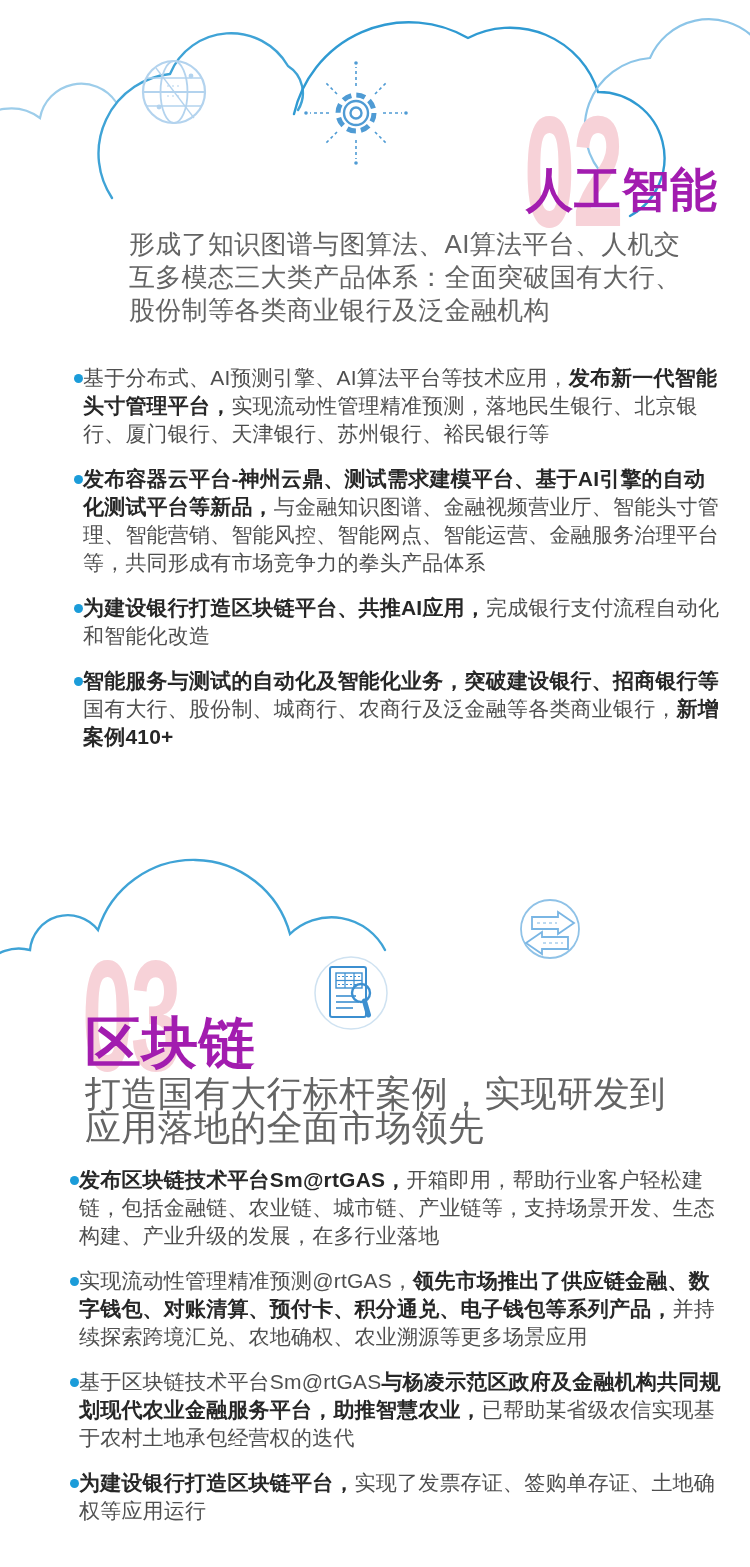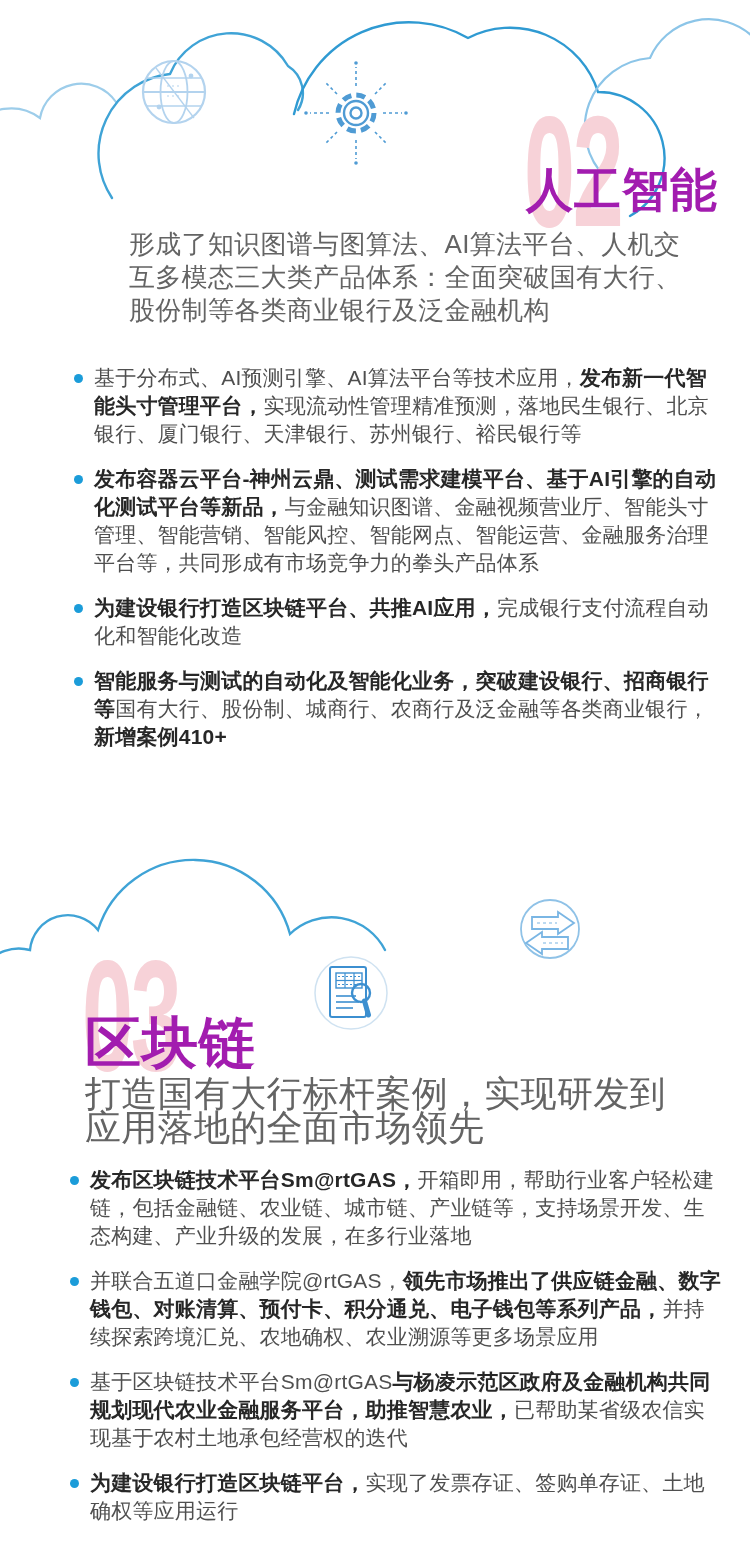--- a/index.html
+++ b/index.html
@@ -26,21 +26,21 @@
     position:absolute;margin:0;color:#646464;z-index:2;text-align:left;
   }
   .intro-ai{left:129px;top:228px;width:572px;font-size:26px;line-height:33px;letter-spacing:0.3px;}
   .intro-bc{left:85px;top:1077px;width:612px;font-size:36px;line-height:34px;letter-spacing:0.3px;}
   ul.bullets{
     position:absolute;margin:0;padding:0;list-style:none;z-index:2;
   }
   .bullets-ai{left:74px;top:364px;width:648px;}
   .bullets-bc{left:70px;top:1166px;width:654px;}
   .bullets li{
-    display:flex;align-items:flex-start;gap:11px;margin:0 0 17px 0;
+    display:flex;align-items:flex-start;margin:0 0 17px 0;
     font-size:21px;line-height:28px;color:#4f4f4f;letter-spacing:0.2px;
   }
   .bullets .dot{
     flex:none;width:9px;height:9px;border-radius:50%;background:#1b9cd9;margin-top:10px;
   }
   .bullets .btext{display:block;}
   .bullets .b{font-weight:700;color:#272727;}
 </style>
 </head>
 <body>
@@ -145,21 +145,21 @@
   <div class="num num-bc">03</div>
   <h1 class="title title-bc">区块链</h1>
   <p class="intro intro-bc">打造国有大行标杆案例，实现研发到应用落地的全面市场领先</p>
   <ul class="bullets bullets-bc">
       <li>
         <span class="dot"></span>
         <span class="btext"><span class="b">发布区块链技术平台Sm@rtGAS，</span><span>开箱即用，帮助行业客户轻松建链，包括金融链、农业链、城市链、产业链等，支持场景开发、生态构建、产业升级的发展，在多行业落地</span></span>
       </li>
       <li>
         <span class="dot"></span>
-        <span class="btext"><span>并联合五道口金融学院@rtGAS，</span><span class="b">领先市场推出了供应链金融、数字钱包、对账清算、预付卡、积分通兑、电子钱包等系列产品，</span><span>并持续探索跨境汇兑、农地确权、农业溯源等更多场景应用</span></span>
+        <span class="btext"><span>实现流动性管理精准预测@rtGAS，</span><span class="b">领先市场推出了供应链金融、数字钱包、对账清算、预付卡、积分通兑、电子钱包等系列产品，</span><span>并持续探索跨境汇兑、农地确权、农业溯源等更多场景应用</span></span>
       </li>
       <li>
         <span class="dot"></span>
         <span class="btext"><span>基于区块链技术平台Sm@rtGAS</span><span class="b">与杨凌示范区政府及金融机构共同规划现代农业金融服务平台，助推智慧农业，</span><span>已帮助某省级农信实现基于农村土地承包经营权的迭代</span></span>
       </li>
       <li>
         <span class="dot"></span>
         <span class="btext"><span class="b">为建设银行打造区块链平台，</span><span>实现了发票存证、签购单存证、土地确权等应用运行</span></span>
       </li>
     </ul>

